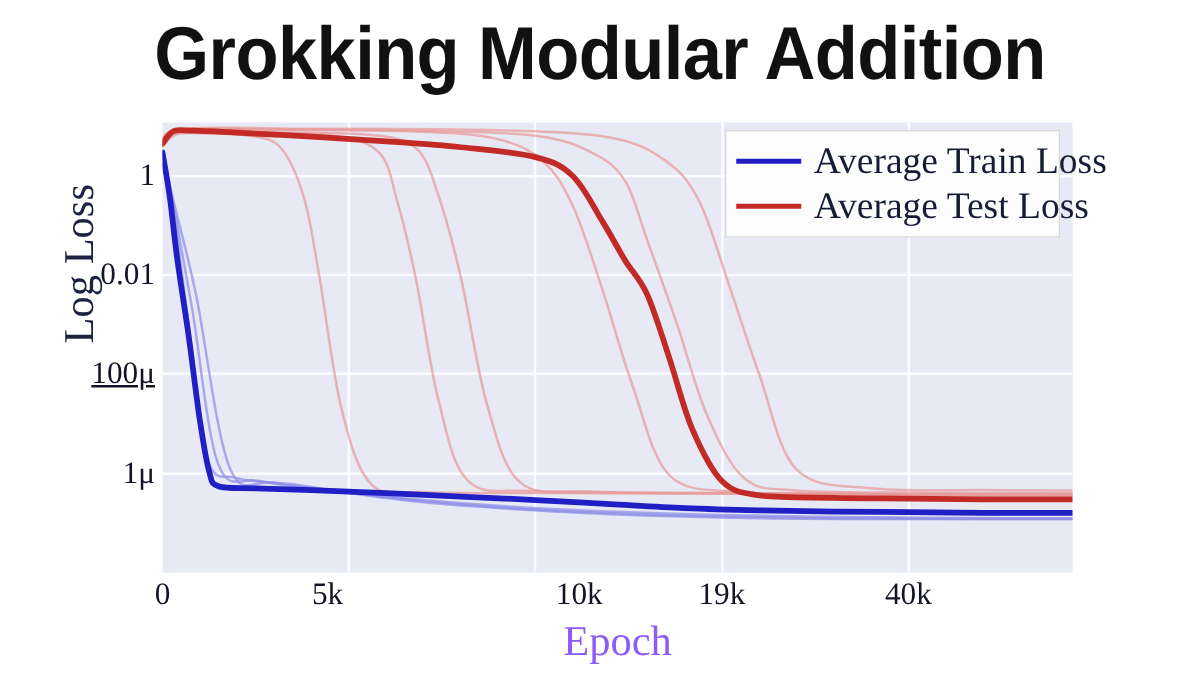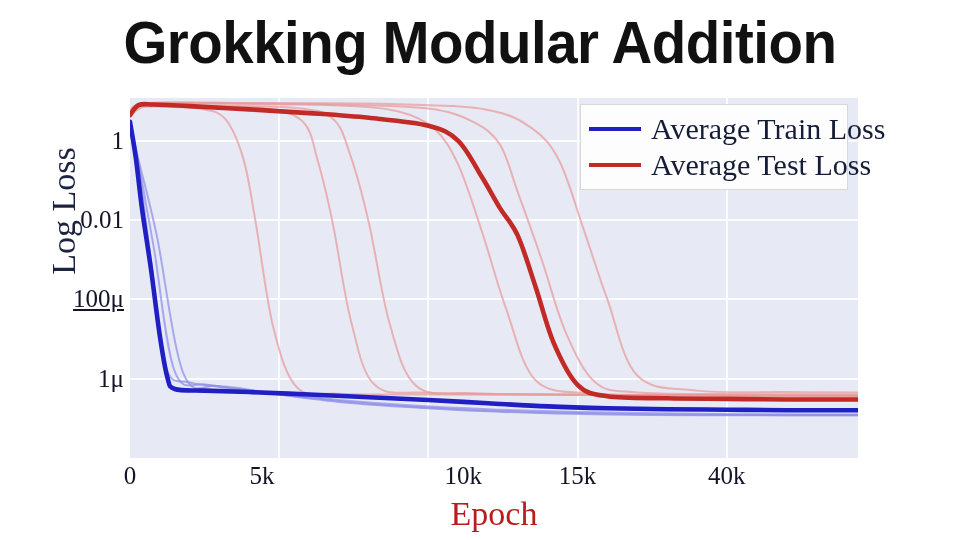--- a/index.html
+++ b/index.html
@@ -89,21 +89,21 @@
     transform-origin: center center;
     white-space: nowrap;
   }
   #xlabel {
     position: absolute;
     left: 130px;
     top: 495px;
     width: 728px;
     text-align: center;
     font-size: 34px;
-    color: #b91c1c;
+    color: #8b5cf6;
     white-space: nowrap;
   }
   #legend {
     position: absolute;
     left: 580px;
     top: 104px;
     width: 268px;
     height: 86px;
     background: #fdfdfd;
     border: 1px solid #d8d8d8;
@@ -164,21 +164,21 @@
   <div id="yticks">
       <div class="ytick-wrap" style="top: 140.791px;">1</div>
       <div class="ytick-wrap" style="top: 220.093px;">0.01</div>
       <div class="ytick-wrap" style="top: 299.395px; text-decoration: underline;">100μ</div>
       <div class="ytick-wrap" style="top: 378.698px; text-align: right;">1μ</div>
     </div>
   <div id="xticks">
       <div class="xtick-wrap" style="left: 130px;">0</div>
       <div class="xtick-wrap" style="left: 262px; text-align: center;">5k</div>
       <div class="xtick-wrap" style="left: 428.361px; margin-left: 35px;">10k</div>
-      <div class="xtick-wrap" style="left: 577.541px;">15k</div>
+      <div class="xtick-wrap" style="left: 577.541px;">19k</div>
       <div class="xtick-wrap" style="left: 726.721px;">40k</div>
     </div>
 
   <div id="ylabel">Log Loss</div>
   <div id="xlabel">Epoch</div>
 
   <div id="legend">
     <div class="legend-row">
       <div class="legend-swatch" style="background: rgb(31, 31, 196);"></div>
       <div class="legend-label">Average Train Loss</div>

